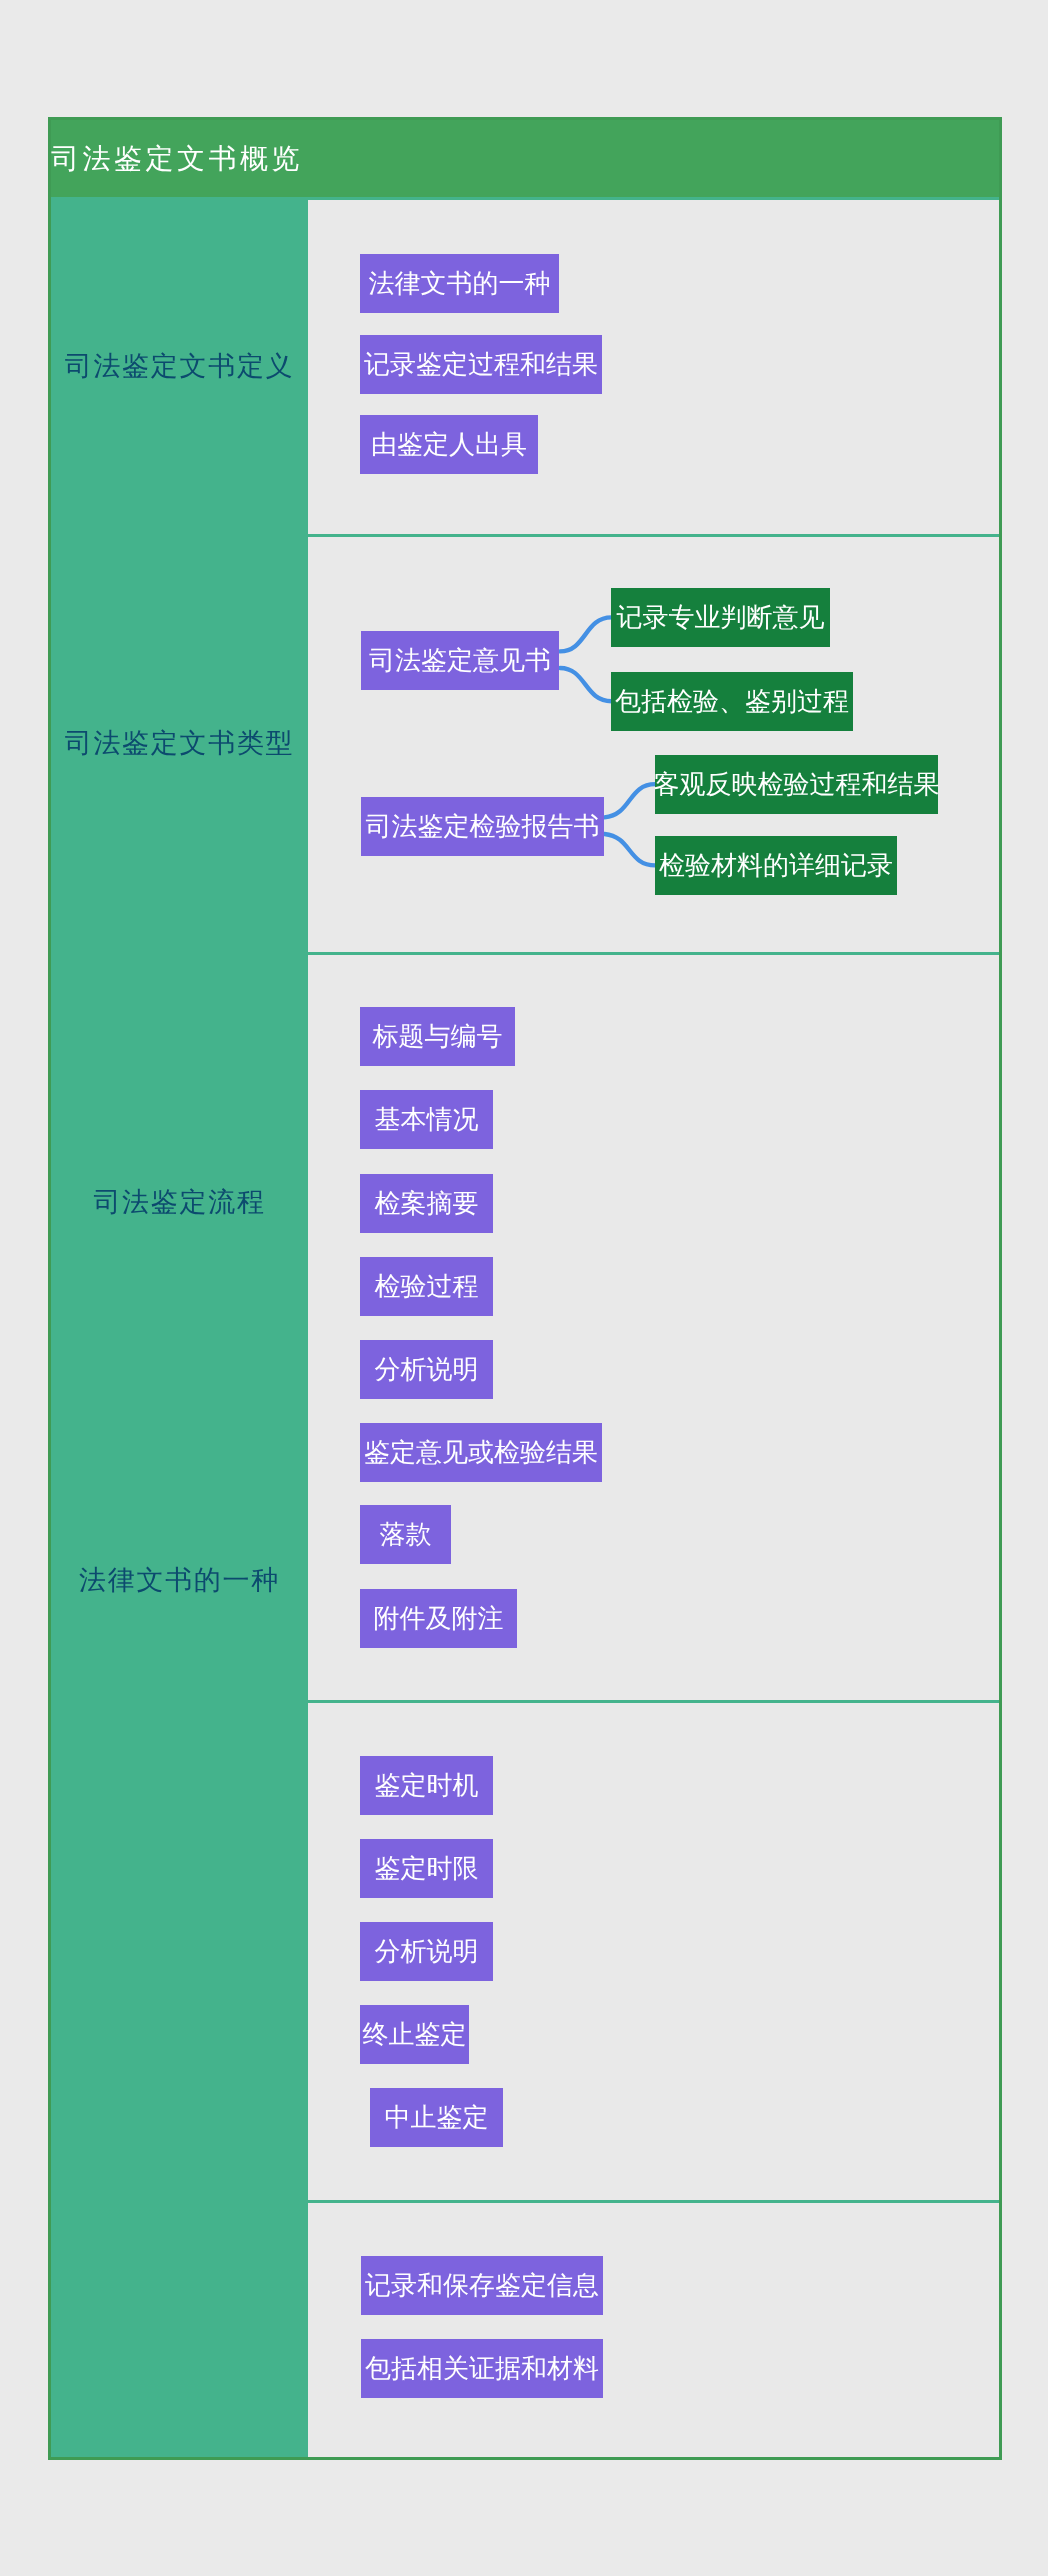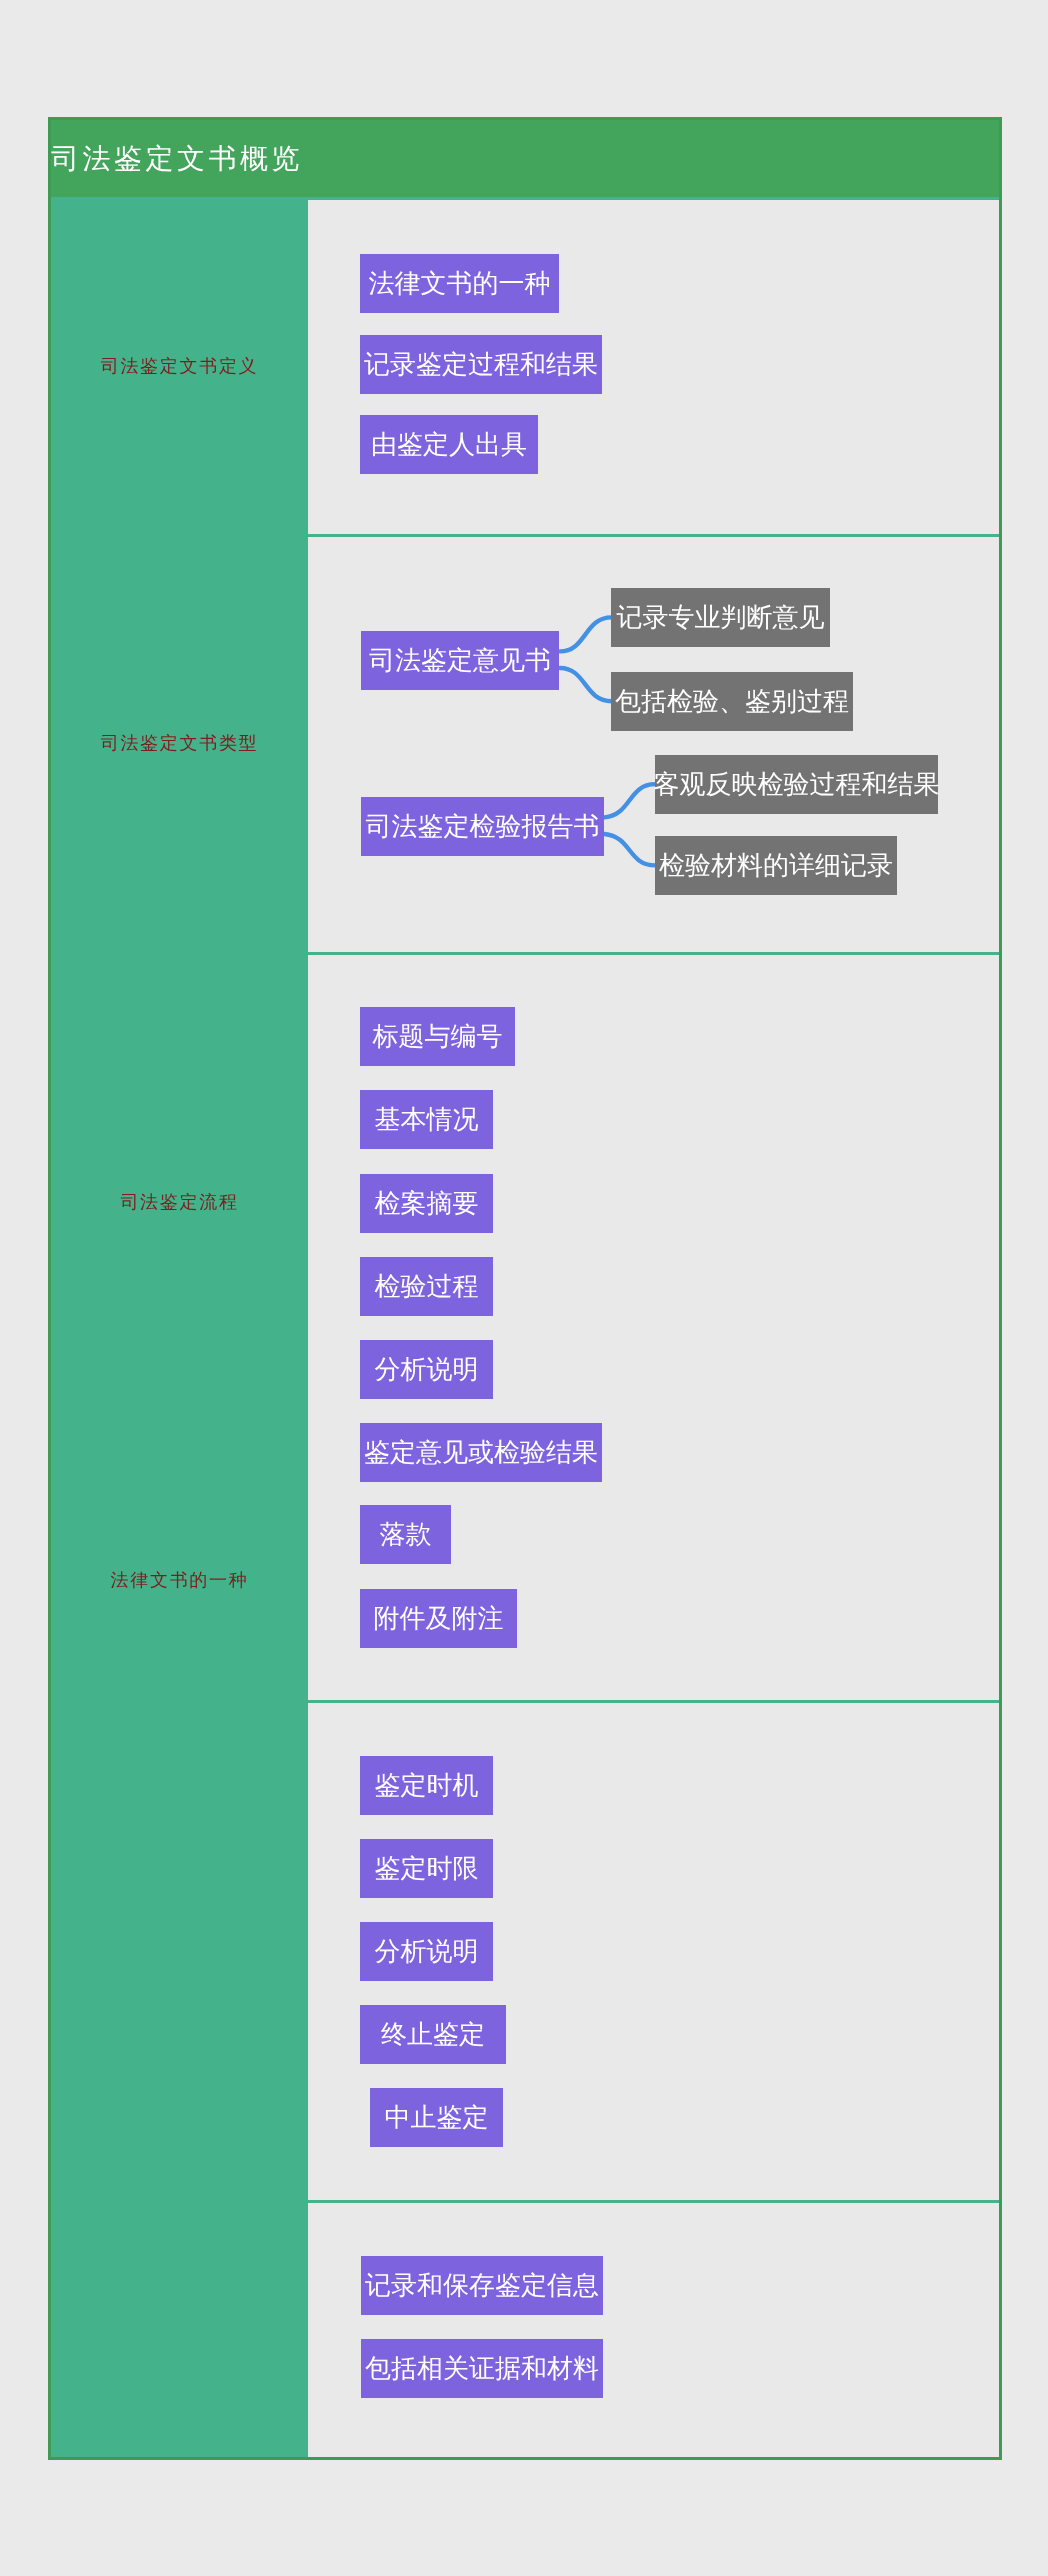--- a/index.html
+++ b/index.html
@@ -24,38 +24,38 @@
   .header .title{
     color:#ffffff;font-size:28px;letter-spacing:3.5px;font-weight:400;
   }
   .bodyrow{display:flex;height:2260px;}
   .leftcol{
     width:257px;background:#44B38C;
     display:flex;flex-direction:column;
   }
   .leftcol .rowlabel{
     display:flex;align-items:center;justify-content:center;
-    color:#7f1d1d;font-size:18px;letter-spacing:1.7px;
+    color:#0c4a6e;font-size:27px;letter-spacing:1.7px;
     box-sizing:border-box;
   }
   .rightcol{flex:1;display:flex;flex-direction:column;background:#E9E9E9;}
   .section{
     position:relative;
     border-top:3.5px solid #44B38C;
     box-sizing:border-box;
   }
   .node,.subnode{
     position:absolute;height:59px;
     display:flex;align-items:center;justify-content:center;
     color:#ffffff;font-size:26px;
     box-sizing:border-box;
     white-space:nowrap;
   }
   .node{background:#7D63DE;}
-  .subnode{background:#737373;}
+  .subnode{background:#15803d;}
   .connectors{position:absolute;left:0;top:0;width:690px;height:414px;}
   
   .h1{height:337px;} .h2{height:418px;} .h3{height:748px;} .h4{height:500px;} .h5{height:256px;}
 </style>
 </head>
 <body>
 
 <div class="container">
 
   <div class="header">
@@ -102,21 +102,21 @@
         <div class="node" style="left:52px;top:385px;width:133px;">分析说明</div>
         <div class="node" style="left:52px;top:468px;width:242px;">鉴定意见或检验结果</div>
         <div class="node" style="left:52px;top:550px;width:91px;">落款</div>
         <div class="node" style="left:52px;top:634px;width:157px;">附件及附注</div>
       </div>
 
       <div class="section h4">
         <div class="node" style="left:52px;top:53px;width:133px;">鉴定时机</div>
         <div class="node" style="left:52px;top:136px;width:133px;">鉴定时限</div>
         <div class="node" style="left:52px;top:219px;width:133px;">分析说明</div>
-        <div class="node" style="left:52px;top:302px;width:146px;">终止鉴定</div>
+        <div class="node" style="left:52px;top:302px;width:109px;">终止鉴定</div>
         <div class="node" style="left:52px;top:385px;width:133px;margin-left:10px;">中止鉴定</div>
       </div>
 
       <div class="section h5">
         <div class="node" style="left:53px;top:53px;width:242px;">记录和保存鉴定信息</div>
         <div class="node" style="left:53px;top:136px;width:242px;">包括相关证据和材料</div>
       </div>
 
     </div>
   </div>

